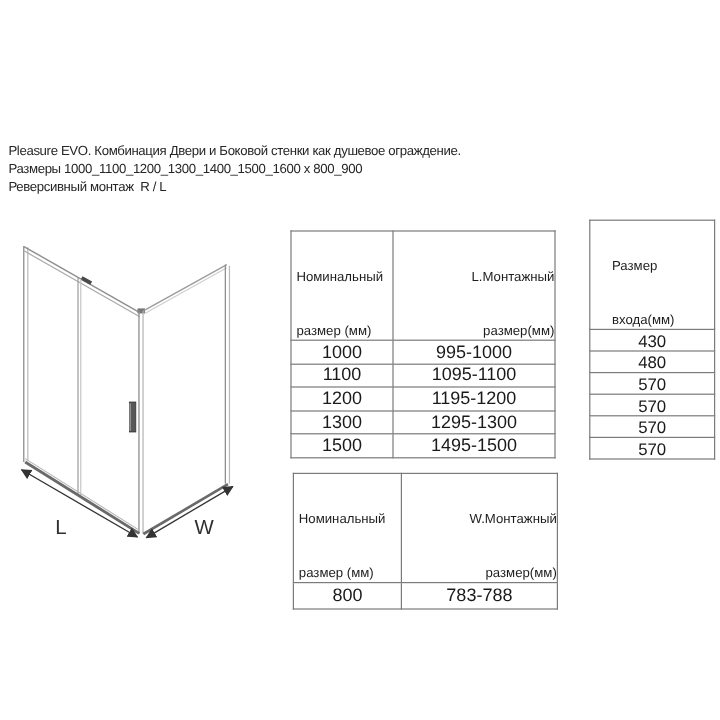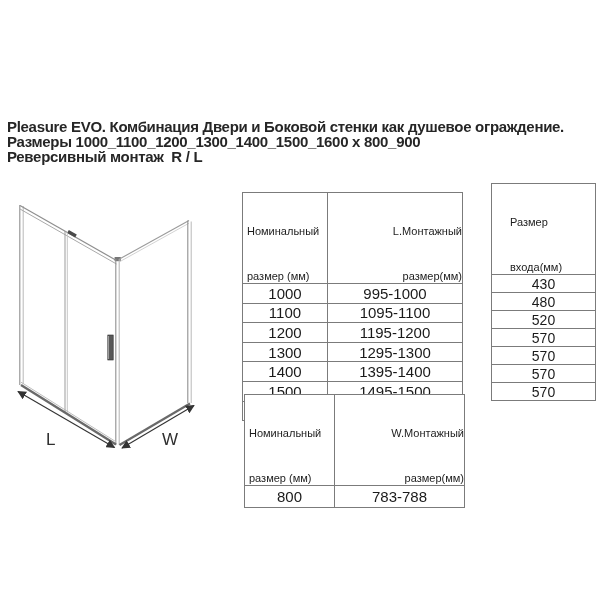--- a/index.html
+++ b/index.html
@@ -5,21 +5,21 @@
   html,body{margin:0;padding:0;}
   body{
     width:600px;height:600px;background:#ffffff;position:relative;
     font-family:"Liberation Sans", sans-serif;color:#1d1d1d;overflow:hidden;
   }
   .abs{position:absolute;}
 
   
   .title-block{left:7px;top:119px;}
   .title-line{
-    font-size:15px;font-weight:bold;color:#262626;line-height:15px;
+    font-size:11px;font-weight:normal;color:#262626;line-height:15px;
     letter-spacing:-0.3px;white-space:pre;
   }
 
   
   table{border-collapse:collapse;table-layout:fixed;background:#fff;}
   td,th{border:1px solid #7b7b7b;padding:0;vertical-align:middle;overflow:hidden;}
   th{font-weight:normal;}
   .hdr{font-size:11px;line-height:13px;color:#1d1d1d;}
   .hdr .hl{display:block;margin-top:32px;}
   .hleft{text-align:left;padding-left:4px;}
@@ -136,30 +136,22 @@
       </tr>
       <tr>
         <td class="val">1200</td>
         <td class="val">1195-1200</td>
       </tr>
       <tr>
         <td class="val">1300</td>
         <td class="val">1295-1300</td>
       </tr>
       <tr>
-        <td class="val">1400</td>
-        <td class="val">1395-1400</td>
-      </tr>
-      <tr>
         <td class="val">1500</td>
         <td class="val">1495-1500</td>
-      </tr>
-      <tr>
-        <td class="val">1600</td>
-        <td class="val">1595-1600</td>
       </tr>
     </tbody>
 </table>
 
 <table class="abs tbl-entry">
   <colgroup>
       <col style="width:104px">
     </colgroup>
   <thead>
     <tr>
@@ -168,23 +160,20 @@
         <span class="hl">входа(мм)</span>
       </th>
     </tr>
   </thead>
   <tbody>
       <tr>
         <td class="val">430</td>
       </tr>
       <tr>
         <td class="val">480</td>
-      </tr>
-      <tr>
-        <td class="val">520</td>
       </tr>
       <tr>
         <td class="val">570</td>
       </tr>
       <tr>
         <td class="val">570</td>
       </tr>
       <tr>
         <td class="val">570</td>
       </tr>

